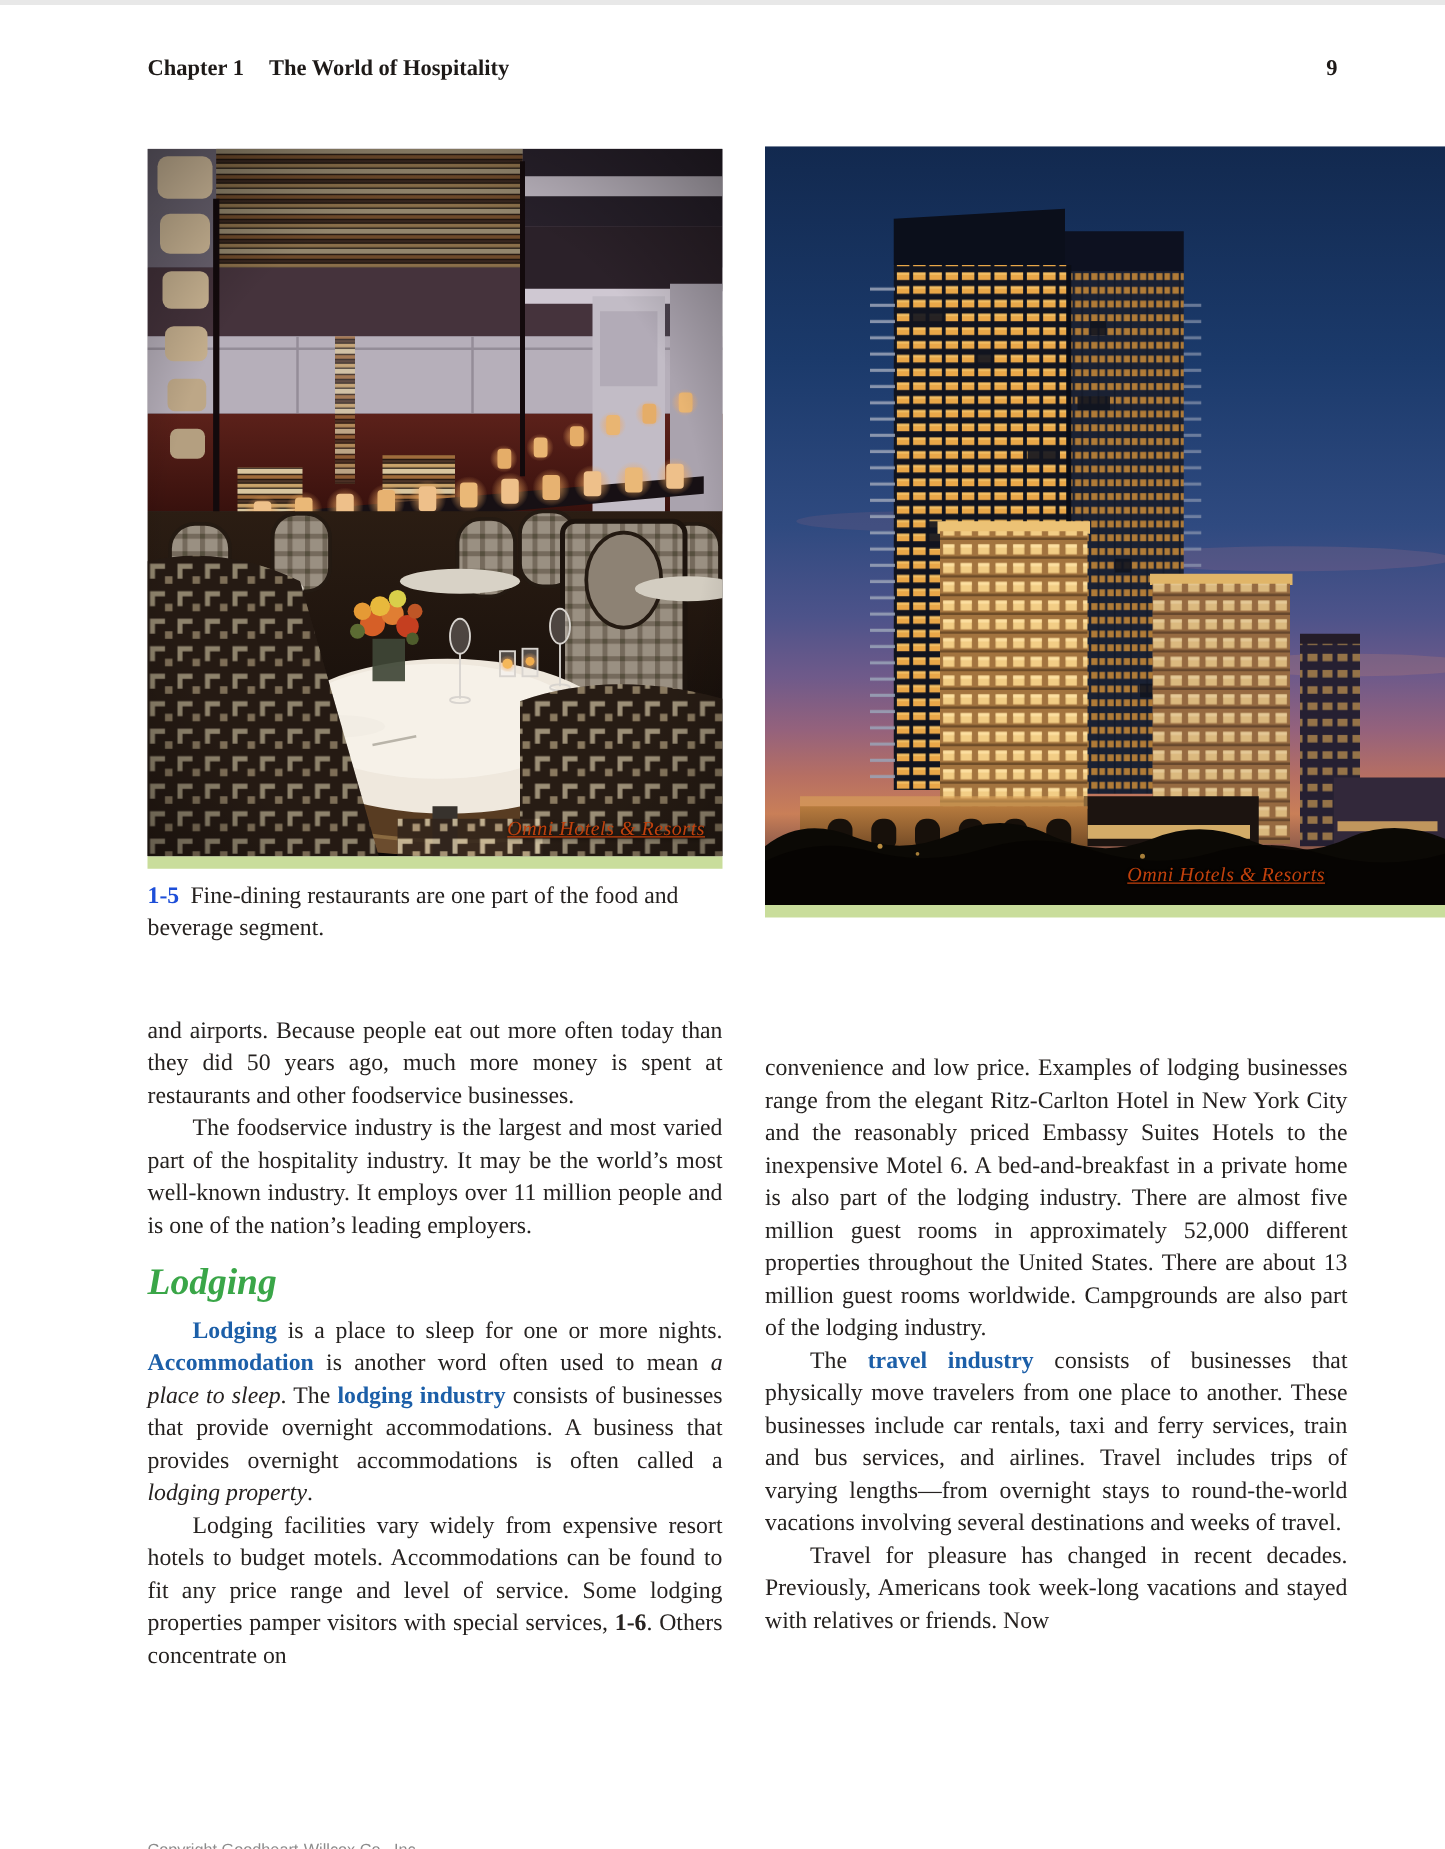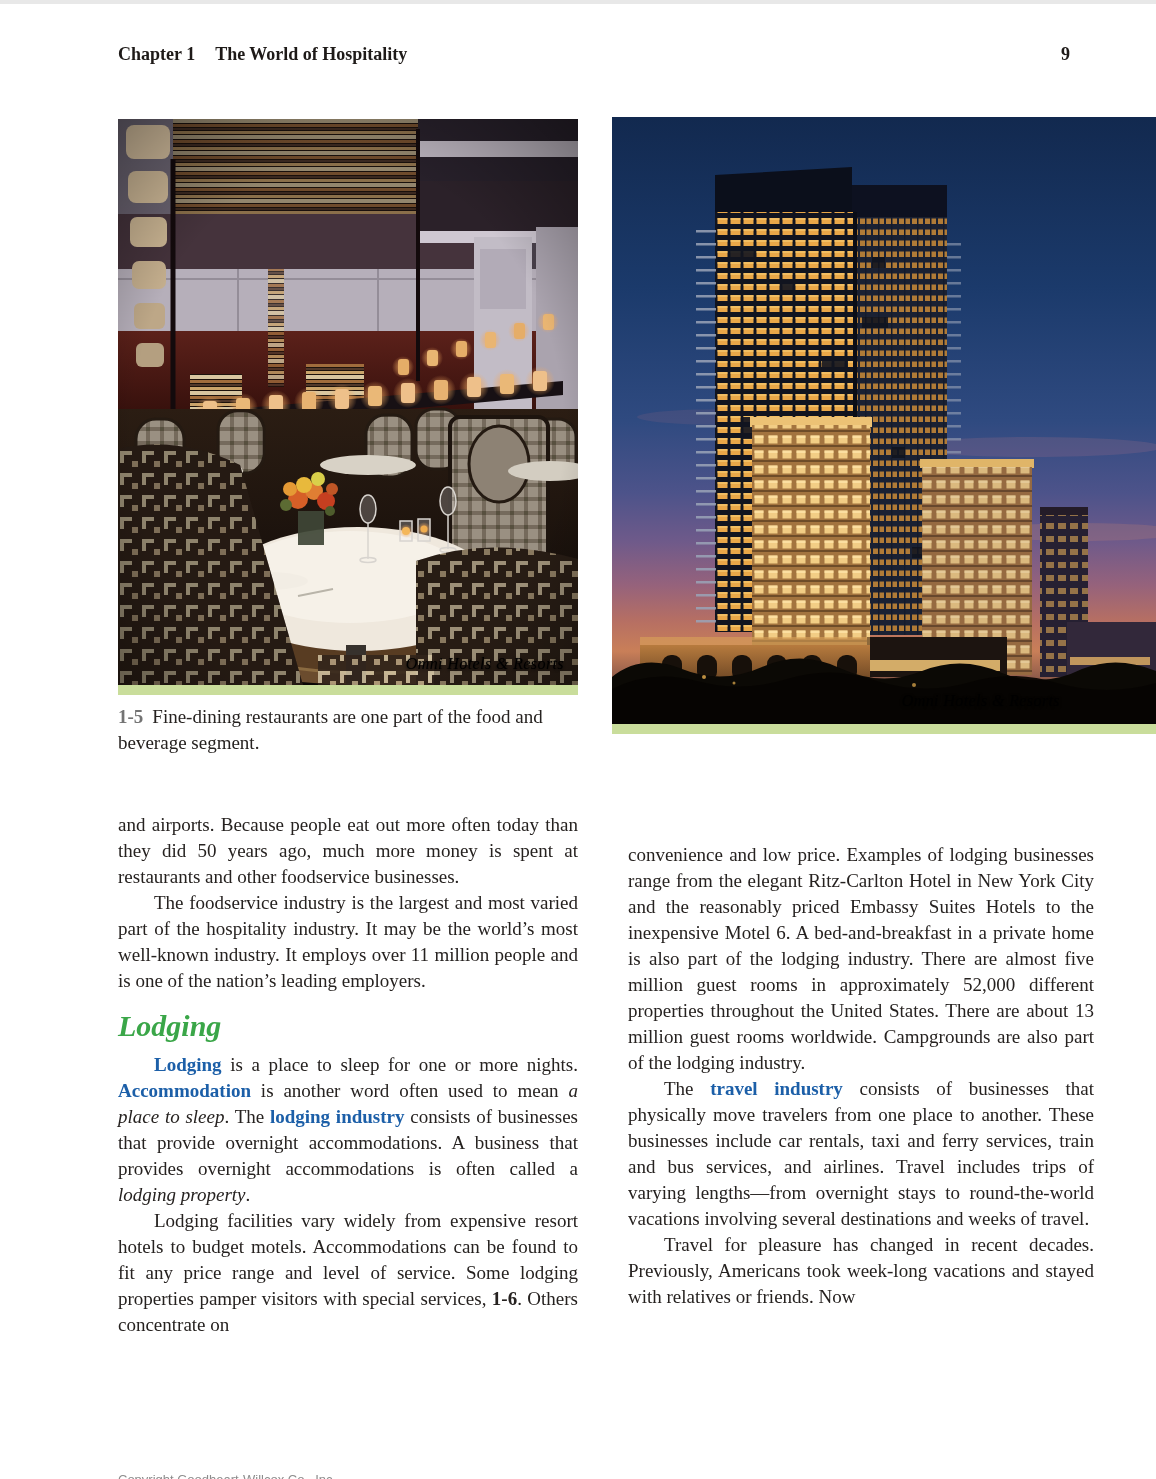--- a/index.html
+++ b/index.html
@@ -12,33 +12,33 @@
   .pagenum{position:absolute;left:1030px;top:40px;width:40px;text-align:right;
            font-size:18px;font-weight:bold;color:#1e1a18;}
 
   
   .figure{position:absolute;}
   .fig-left{left:118px;top:115px;width:460px;}
   .fig-right{left:612px;top:113px;width:544px;}
   .photo{position:relative;display:block;line-height:0;}
   .photo svg{display:block;}
   .greenbar{height:10px;background:#c9dd9b;}
-  .credit{position:absolute;color:#000000;font-style:italic;font-size:16px;line-height:18px;
-          text-shadow:0 1px 3px rgba(0,0,0,.75);letter-spacing:.4px;}
+  .credit{position:absolute;color:#c2410c;font-style:italic;font-size:16px;line-height:18px;
+          text-shadow:0 1px 3px rgba(0,0,0,.75);letter-spacing:.4px;text-decoration:underline;}
   .fig-left .credit{right:14px;bottom:12px;}
   .fig-right .credit{right:96px;bottom:14px;}
   .caption{margin-top:9px;font-size:19px;line-height:26px;color:#262220;text-align:left;}
   .fig-left .caption{width:450px;}
   .fig-right .caption{width:440px;}
-  .fignum{font-weight:bold;color:#737373;margin-right:9px;}
+  .fignum{font-weight:bold;color:#1d4ed8;margin-right:9px;}
 
   
   .col{position:absolute;font-size:19px;line-height:26px;text-align:justify;}
   .col-left{left:118px;top:808px;width:460px;}
-  .col-right{left:628px;top:838px;width:466px;}
+  .col-right{left:612px;top:838px;width:466px;}
   .col p{margin:0;}
   .col p.ind{text-indent:36px;}
   h2.sect{font-family:"Liberation Serif","DejaVu Serif",serif;font-size:30px;line-height:34px;
           color:#3aa648;font-style:italic;font-weight:bold;margin:15px 0 9px 0;text-align:left;}
   .term{font-weight:bold;color:#1c5fa8;}
   .it{font-style:italic;}
   .b{font-weight:bold;}
 
   .footer{position:absolute;left:118px;top:1468px;font-family:"Liberation Sans","DejaVu Sans",sans-serif;
           font-size:13px;color:#8c8c8c;}

